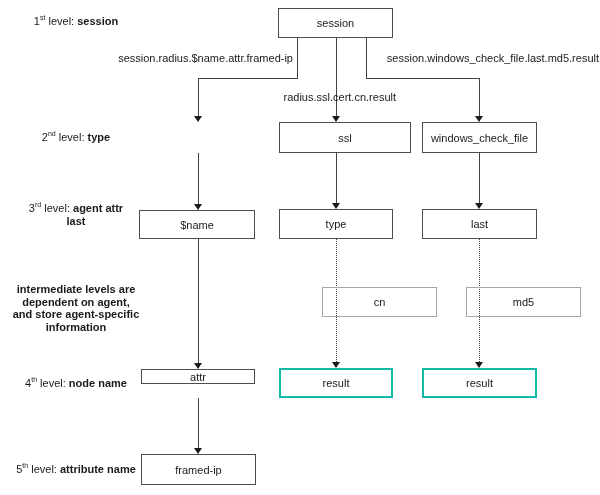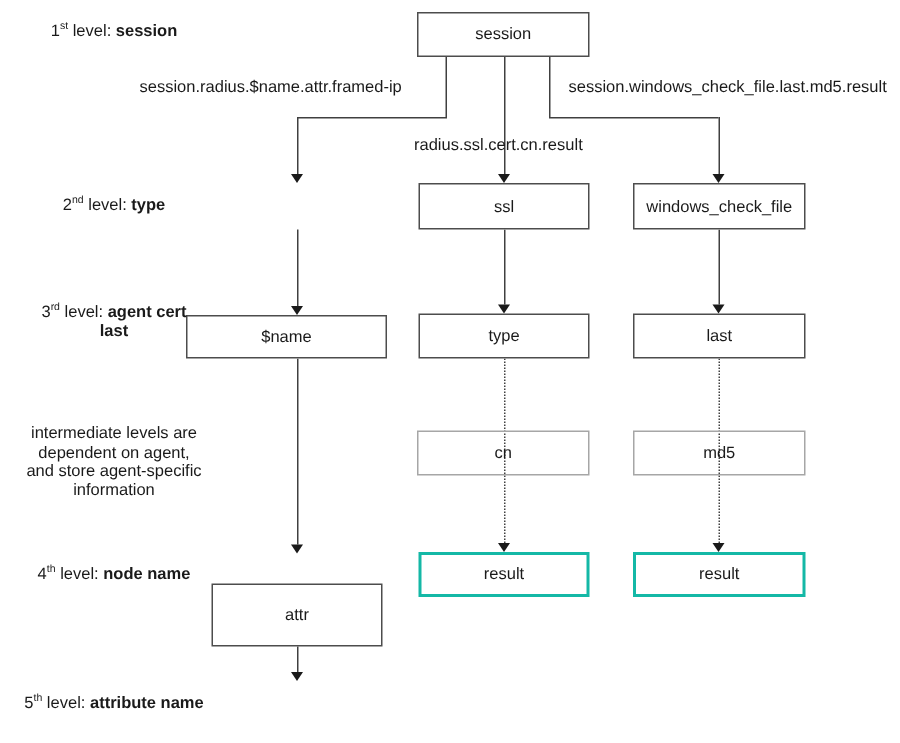--- a/index.html
+++ b/index.html
@@ -5,50 +5,50 @@
   html,body{margin:0;padding:0;background:#fff;}
   #canvas{
     position:relative;width:600px;height:495px;background:#ffffff;
     font-family:"Liberation Sans",sans-serif;color:#1a1a1a;overflow:hidden;
   }
   .box{
     position:absolute;border:1px solid #4d4d4d;background:#ffffff;
     display:flex;align-items:center;justify-content:center;
     font-size:11px;z-index:2;box-sizing:border-box;
   }
-  .box.light{border-color:#a6a6a6;background:transparent;}
+  .box.light{border-color:#a6a6a6;background:transparent;margin-left:44px;}
   .box.thick{border:2px solid #14b8a6;}
   .vl{position:absolute;width:1px;background:#404040;z-index:1;}
   .vl.dotted{width:0;background:none;border-left:1px dotted #404040;}
   .hl{position:absolute;height:1px;background:#404040;z-index:1;}
   .arrow{
     position:absolute;width:0;height:0;z-index:3;
     border-left:4px solid transparent;border-right:4px solid transparent;
     border-top:6px solid #1a1a1a;
   }
   .side{
     position:absolute;left:0;width:152px;text-align:center;
     font-size:11px;line-height:13px;z-index:3;
   }
   .side b{font-weight:bold;}
-  .side.ml{line-height:12.5px;}
+  .side.ml{line-height:12.5px;font-weight:bold;}
   sup{font-size:7px;vertical-align:super;line-height:0;}
-  .elabel{position:absolute;font-size:11px;text-align:left;z-index:3;}
+  .elabel{position:absolute;font-size:11px;text-align:right;z-index:3;}
 </style>
 </head>
 <body>
 
 <div id="canvas">
 
   <div class="side" style="top:15px"><span>1</span><sup>st</sup><span> level: </span><b>session</b></div>
 
   <div class="side" style="top:131px"><span>2</span><sup>nd</sup><span> level: </span><b>type</b></div>
 
   <div class="side" style="top:202px">
-    <div><span>3</span><sup>rd</sup><span> level: </span><b>agent cert</b></div>
+    <div><span>3</span><sup>rd</sup><span> level: </span><b>agent attr</b></div>
     <div><b>last</b></div>
   </div>
 
   <div class="side ml" style="top:283px">
     <div>intermediate levels are</div>
     <div>dependent on agent,</div>
     <div>and store agent-specific</div>
     <div>information</div>
   </div>
 
@@ -86,28 +86,29 @@
   <div class="arrow" style="left:194px;top:204px"></div>
   <div class="arrow" style="left:332px;top:203px"></div>
   <div class="arrow" style="left:475px;top:203px"></div>
   <div class="arrow" style="left:194px;top:363px"></div>
   <div class="arrow" style="left:332px;top:362px"></div>
   <div class="arrow" style="left:475px;top:362px"></div>
   <div class="arrow" style="left:194px;top:448px"></div>
 
   <div class="box" style="left:278px;top:8px;width:115px;height:30px">session</div>
 
-  <div class="box" style="left:279px;top:122px;width:114px;height:31px">ssl</div>
+  <div class="box" style="left:279px;top:122px;width:132px;height:31px">ssl</div>
   <div class="box" style="left:422px;top:122px;width:115px;height:31px">windows_check_file</div>
 
-  <div class="box" style="left:124px;top:210px;width:134px;height:29px">$name</div>
+  <div class="box" style="left:139px;top:210px;width:116px;height:29px">$name</div>
   <div class="box" style="left:279px;top:209px;width:114px;height:30px">type</div>
   <div class="box" style="left:422px;top:209px;width:115px;height:30px">last</div>
 
   <div class="box light" style="left:278px;top:287px;width:115px;height:30px">cn</div>
   <div class="box light" style="left:422px;top:287px;width:115px;height:30px">md5</div>
 
-  <div class="box" style="left:141px;top:389px;width:114px;height:42px">attr</div>
+  <div class="box" style="left:141px;top:369px;width:114px;height:15px">attr</div>
   <div class="box thick" style="left:279px;top:368px;width:114px;height:30px">result</div>
   <div class="box thick" style="left:422px;top:368px;width:115px;height:30px">result</div>
 
+  <div class="box" style="left:141px;top:454px;width:115px;height:31px">framed-ip</div>
 
 </div>
 
 </body></html>

